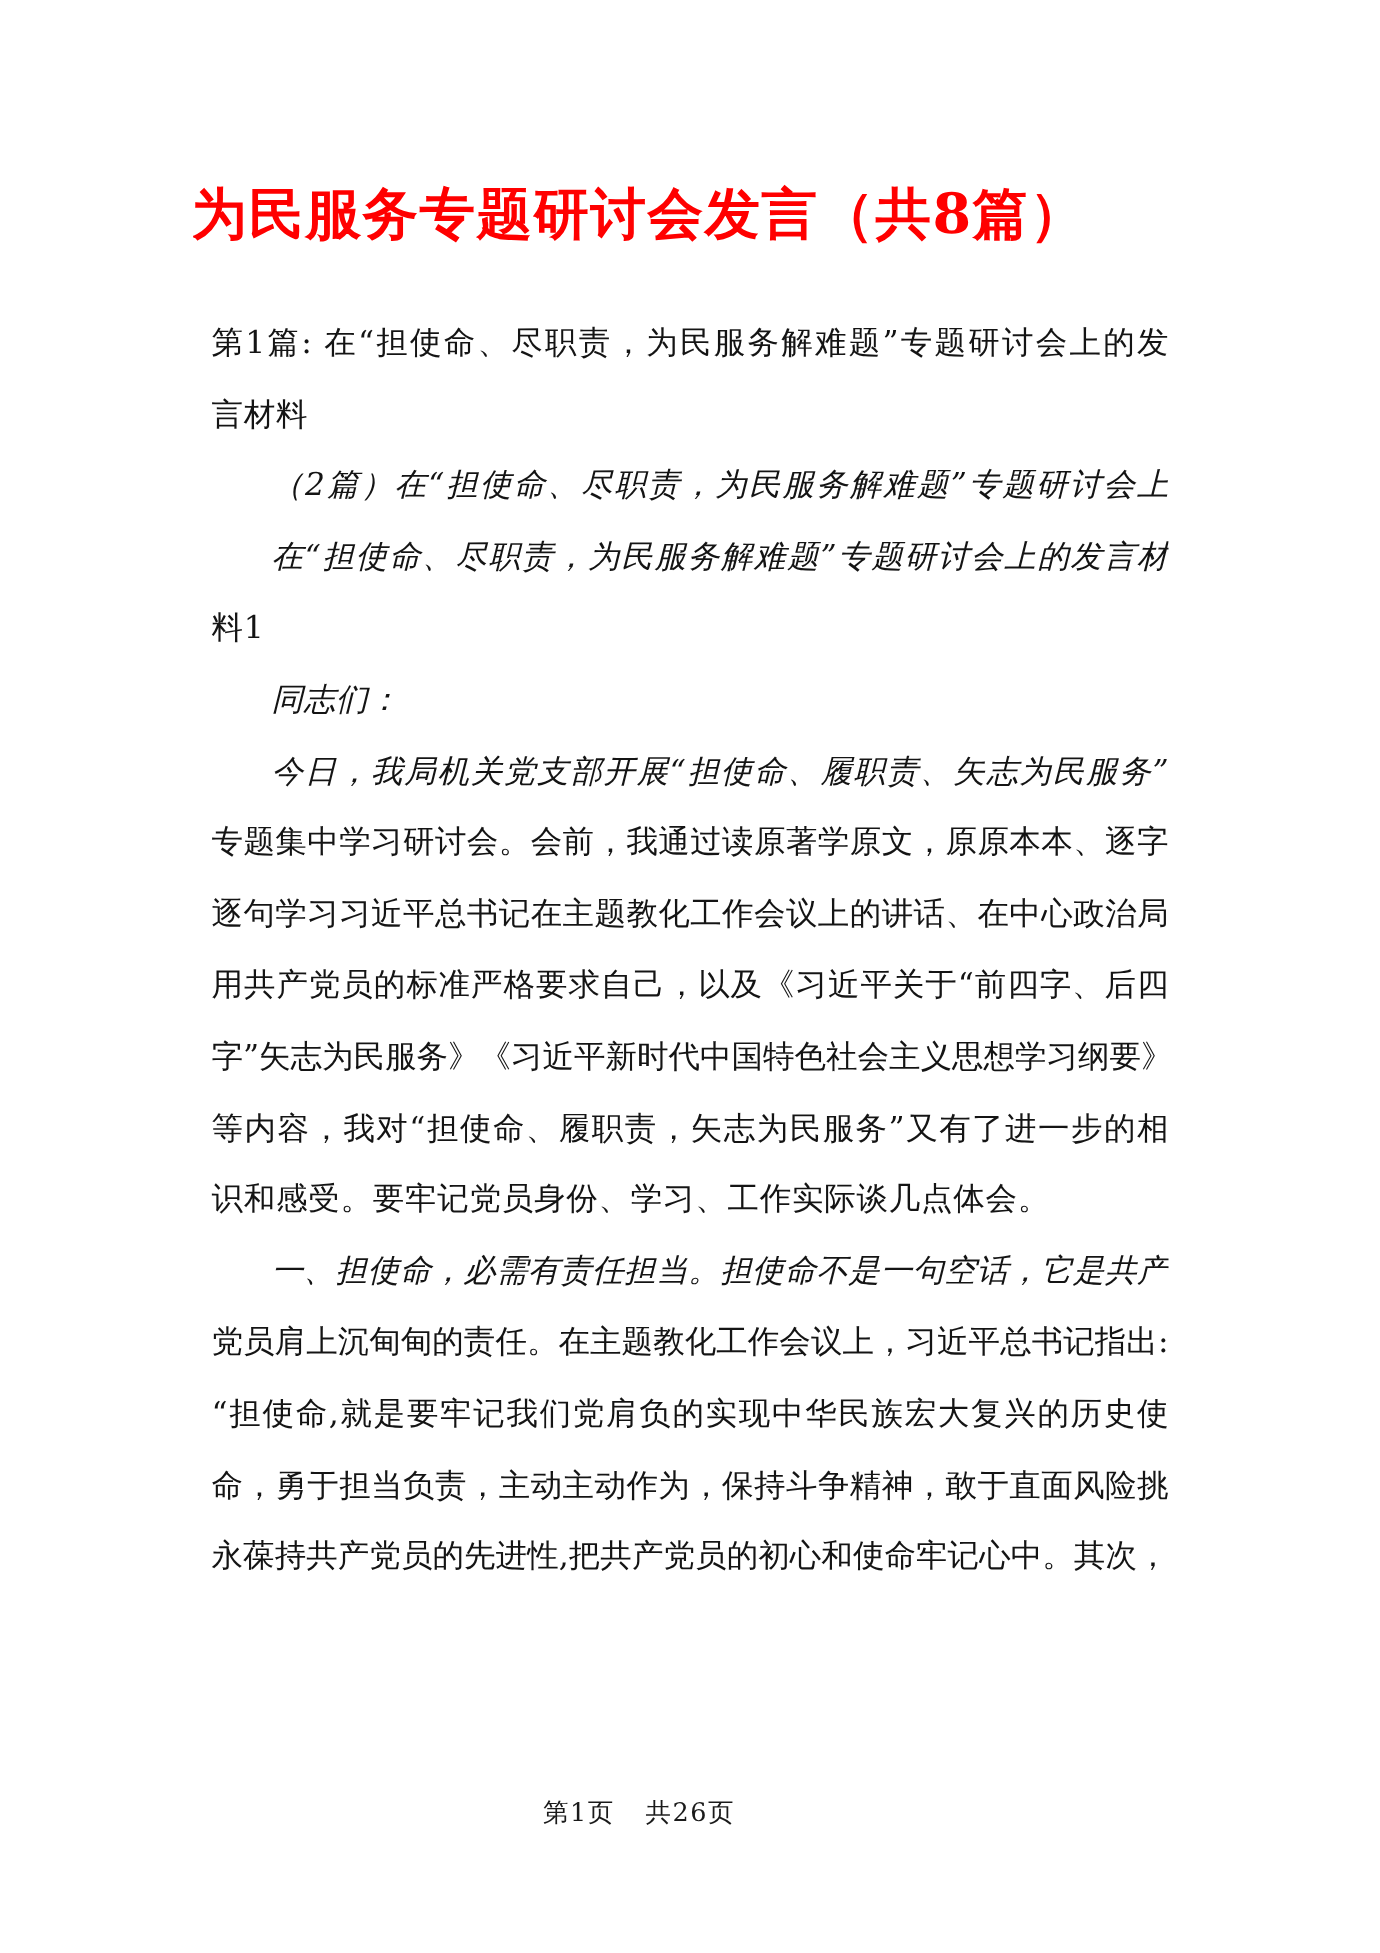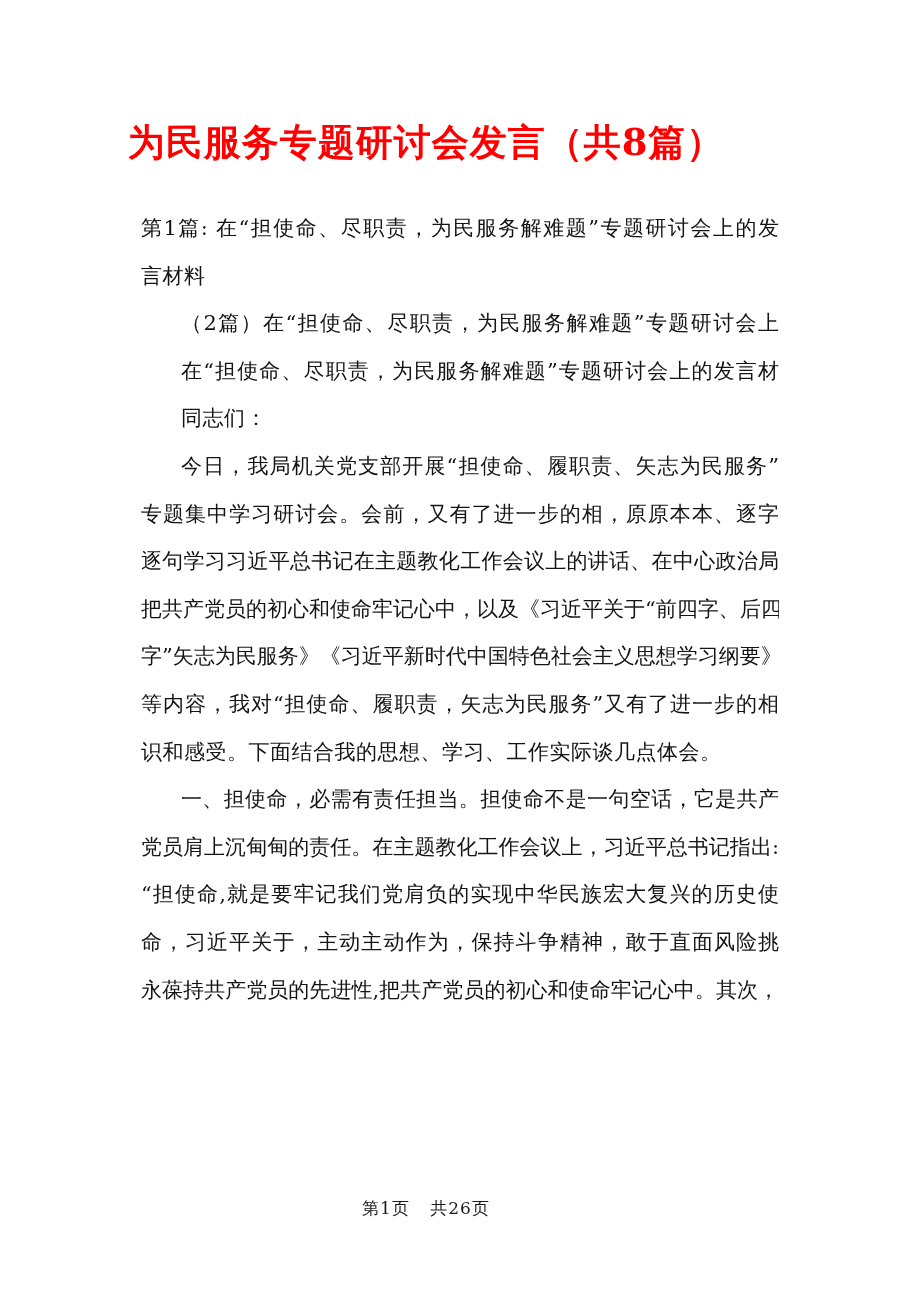--- a/index.html
+++ b/index.html
@@ -44,20 +44,21 @@
     letter-spacing: 0.5px;
     box-sizing: border-box;
   }
   .ln.just {
     text-align: justify;
     text-align-last: justify;
     letter-spacing: 0;
   }
   .ln.ind {
     padding-left: 40px;
+    font-style: italic;
   }
   .page-footer {
     position: absolute;
     top: 1197px;
     left: 0;
     width: 100%;
     text-align: center;
     font-size: 17px;
     color: #1a1a1a;
     letter-spacing: 1px;
@@ -71,32 +72,33 @@
 
 <div class="page">
 
   <h1 class="doc-title">为民服务专题研讨会发言（共8篇）</h1>
 
   <div class="doc-body">
     <div class="ln just">第1篇: 在“担使命、尽职责，为民服务解难题”专题研讨会上的发</div>
     <div class="ln">言材料</div>
     <div class="ln ind just">（2篇）在“担使命、尽职责，为民服务解难题”专题研讨会上</div>
     <div class="ln ind just">在“担使命、尽职责，为民服务解难题”专题研讨会上的发言材</div>
+    <div class="ln">料1</div>
     <div class="ln ind">同志们：</div>
     <div class="ln ind just">今日，我局机关党支部开展“担使命、履职责、矢志为民服务”</div>
-    <div class="ln just">专题集中学习研讨会。会前，又有了进一步的相，原原本本、逐字</div>
+    <div class="ln just">专题集中学习研讨会。会前，我通过读原著学原文，原原本本、逐字</div>
     <div class="ln just">逐句学习习近平总书记在主题教化工作会议上的讲话、在中心政治局</div>
-    <div class="ln just">把共产党员的初心和使命牢记心中，以及《习近平关于“前四字、后四</div>
+    <div class="ln just">用共产党员的标准严格要求自己，以及《习近平关于“前四字、后四</div>
     <div class="ln just">字”矢志为民服务》《习近平新时代中国特色社会主义思想学习纲要》</div>
     <div class="ln just">等内容，我对“担使命、履职责，矢志为民服务”又有了进一步的相</div>
-    <div class="ln">识和感受。下面结合我的思想、学习、工作实际谈几点体会。</div>
+    <div class="ln">识和感受。要牢记党员身份、学习、工作实际谈几点体会。</div>
     <div class="ln ind just">一、担使命，必需有责任担当。担使命不是一句空话，它是共产</div>
     <div class="ln just">党员肩上沉甸甸的责任。在主题教化工作会议上，习近平总书记指出:</div>
     <div class="ln just">“担使命,就是要牢记我们党肩负的实现中华民族宏大复兴的历史使</div>
-    <div class="ln just">命，习近平关于，主动主动作为，保持斗争精神，敢于直面风险挑</div>
+    <div class="ln just">命，勇于担当负责，主动主动作为，保持斗争精神，敢于直面风险挑</div>
     <div class="ln just">永葆持共产党员的先进性,把共产党员的初心和使命牢记心中。其次，</div>
   </div>
 
   <div class="page-footer">
     <span class="current">第1页</span>
     <span class="total">共26页</span>
   </div>
 
 </div>
 

